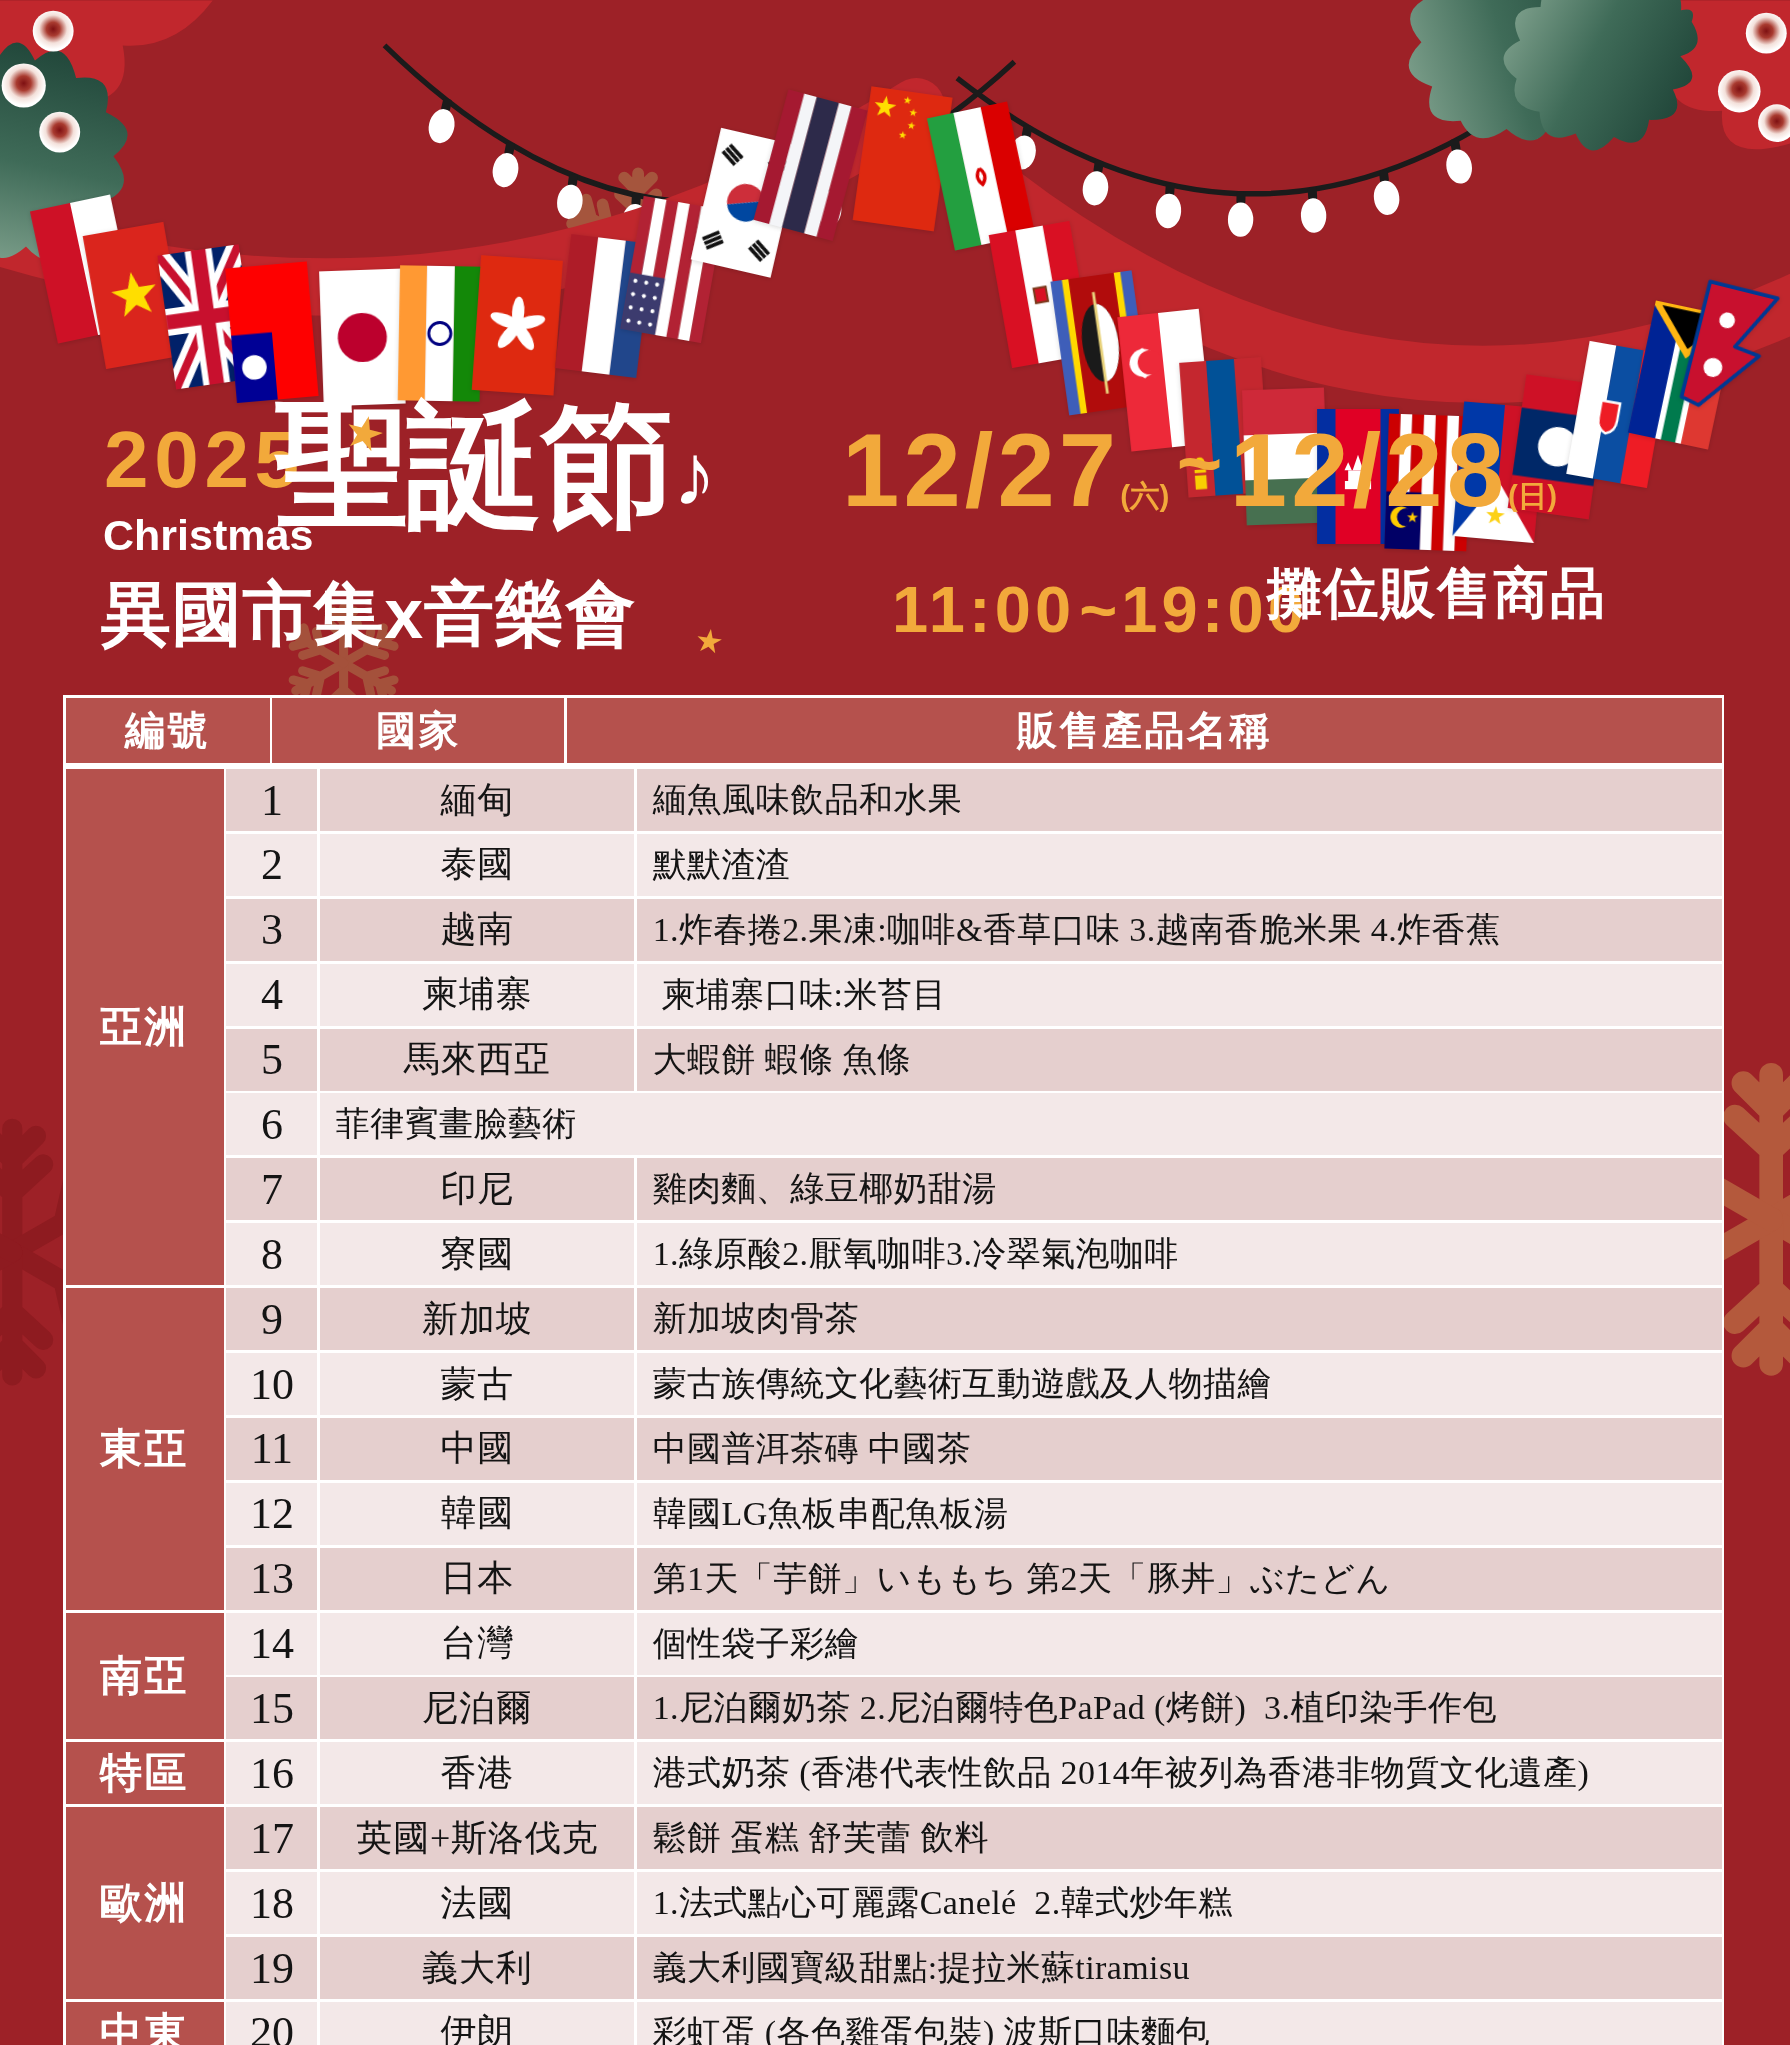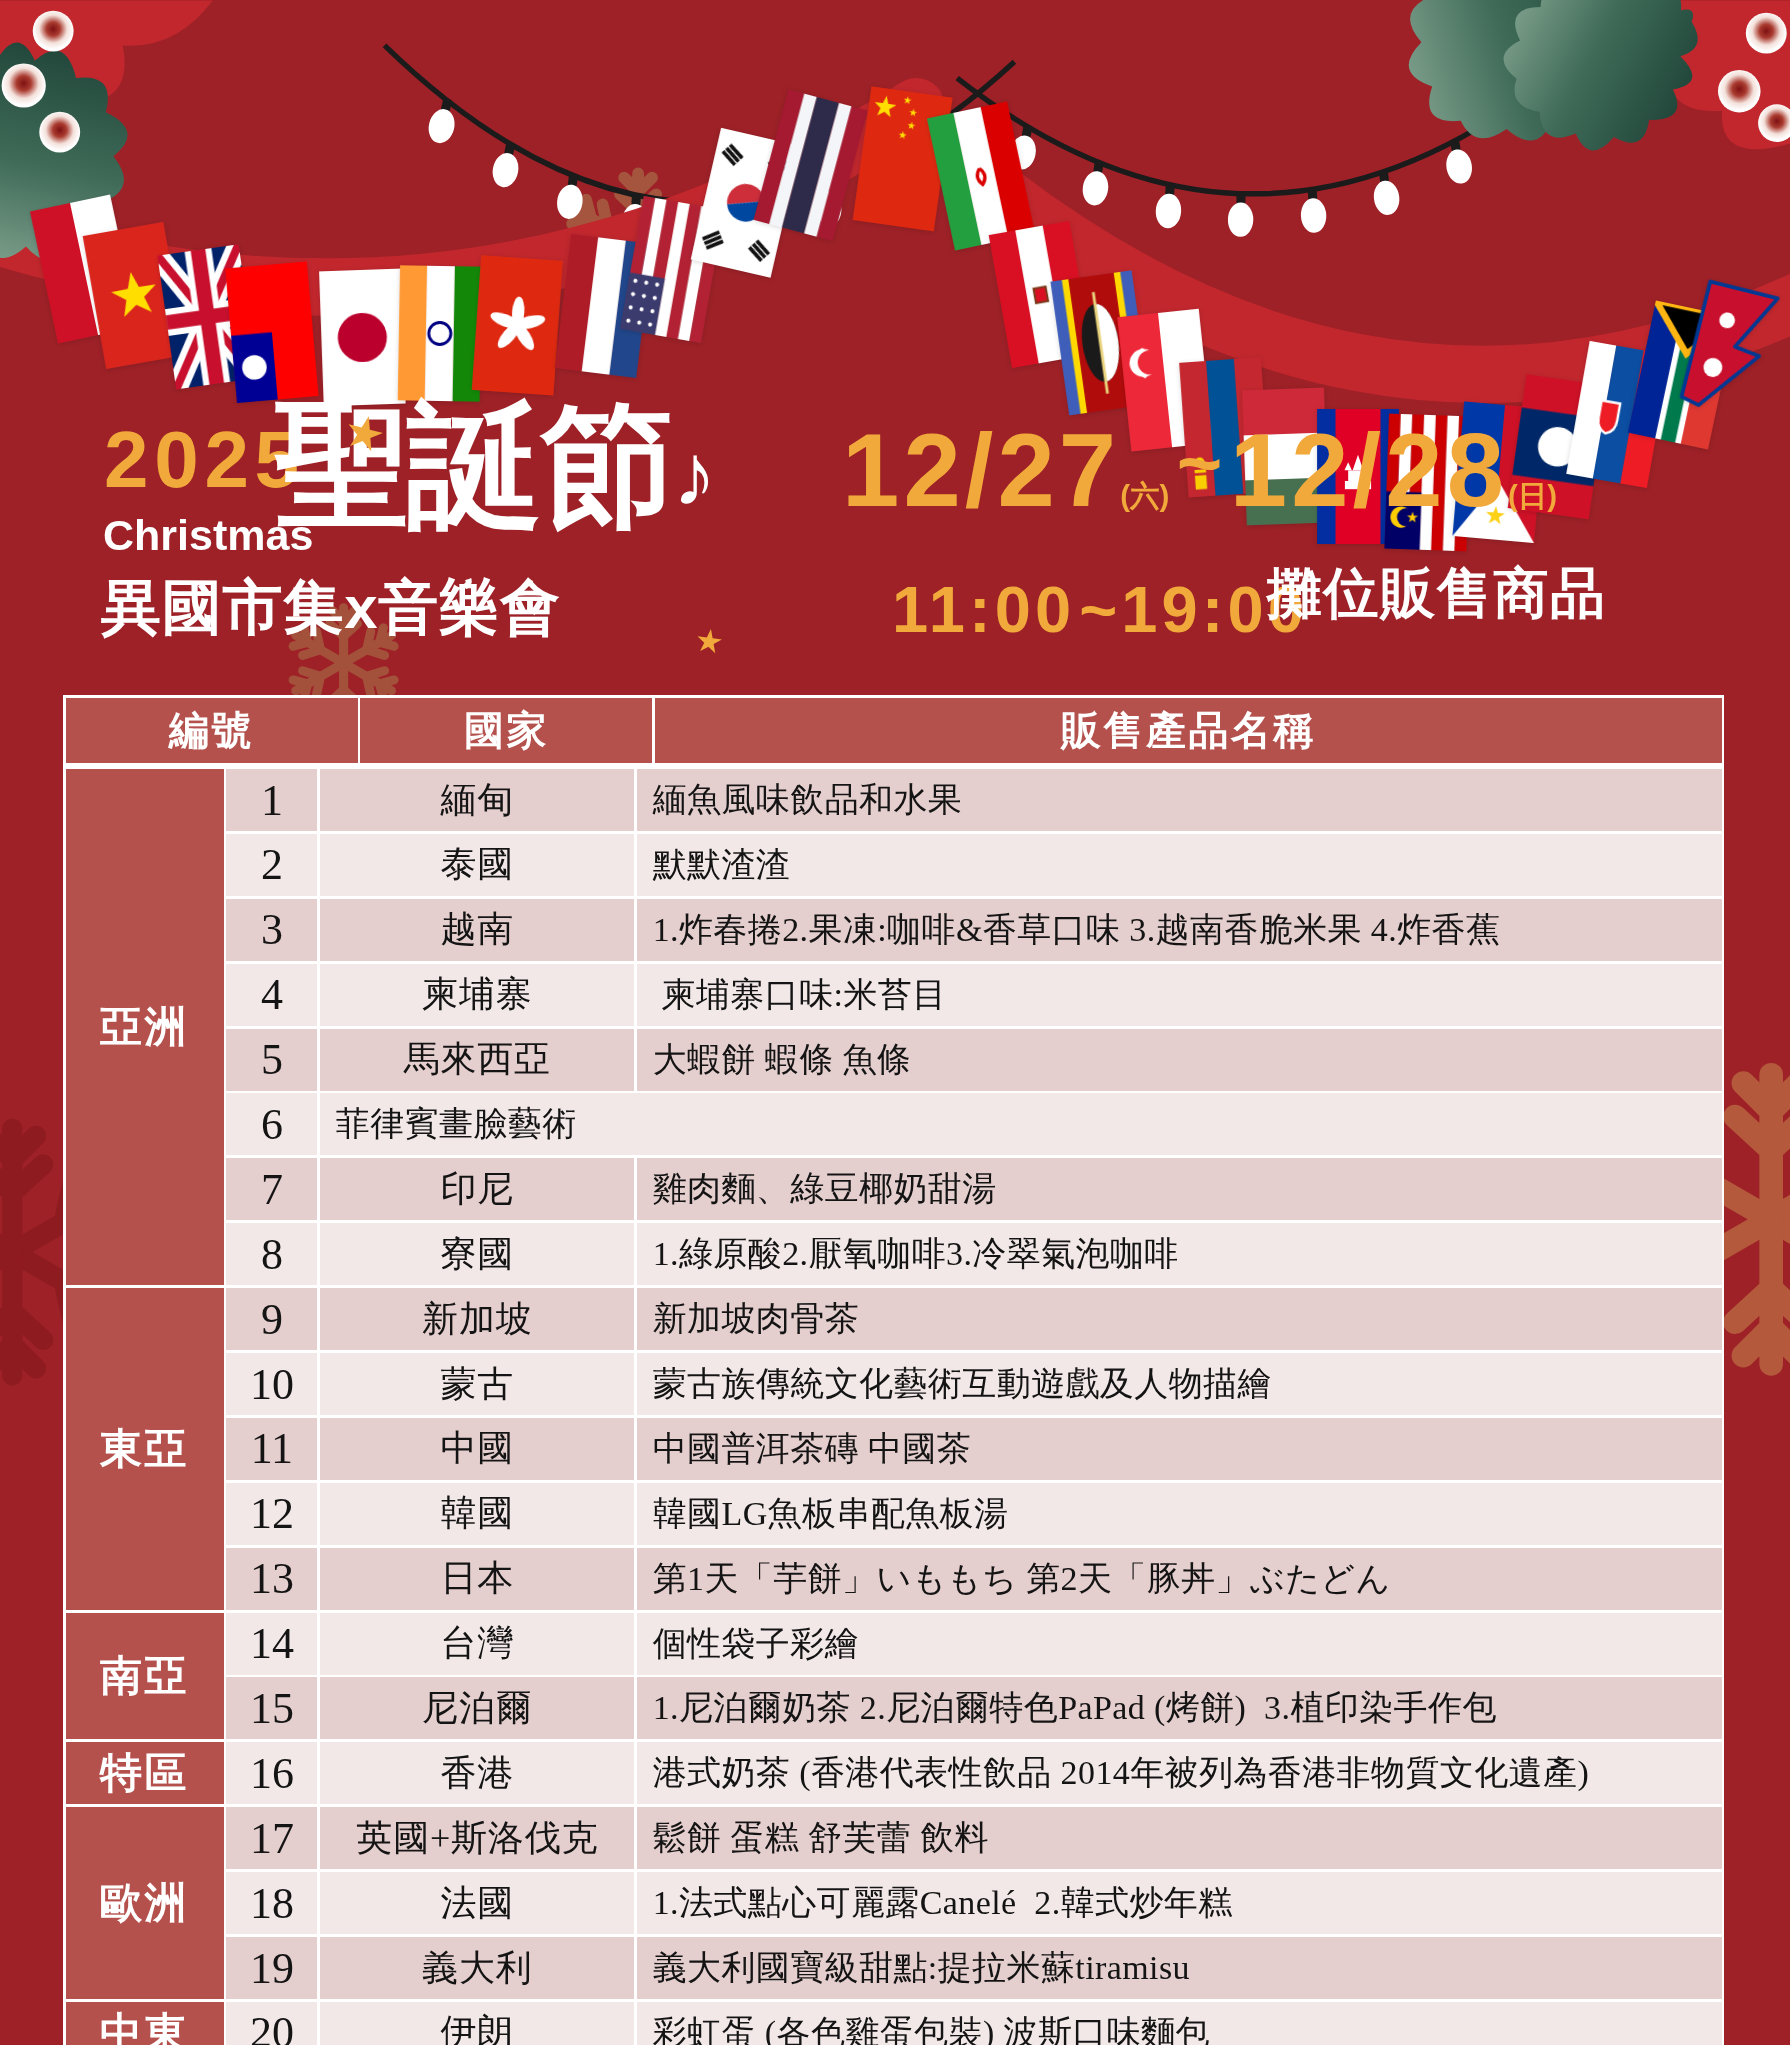--- a/index.html
+++ b/index.html
@@ -22,21 +22,21 @@
   .flag{position:absolute;width:82px;height:135px;transform-origin:50% 0;}
   .flag svg{width:100%;height:100%;display:block;filter:drop-shadow(0 1.6px 2.5px rgba(0,0,0,.15));}
 
   .titles{position:absolute;left:0;top:0;width:100%;height:100%;z-index:5;}
   .y2025{position:absolute;left:104px;top:414px;font-size:80px;font-weight:bold;
     color:var(--yellow);letter-spacing:5.7px;}
   .christmas{position:absolute;left:103px;top:511px;font-size:43px;font-weight:bold;color:#fff;}
   .main-title{position:absolute;left:275px;top:398px;font-size:135px;line-height:1;
     font-weight:bold;color:#fff;letter-spacing:-2.5px;white-space:nowrap;}
   .main-title .note{font-size:88px;vertical-align:7.4px;letter-spacing:0;}
-  .subtitle{position:absolute;left:101px;top:568px;font-size:60px;font-weight:bold;
+  .subtitle{position:absolute;left:101px;top:568px;font-size:70px;font-weight:bold;
     color:#fff;letter-spacing:0.8px;white-space:nowrap;}
   .star{position:absolute;color:var(--yellow);z-index:6;line-height:1;}
   .star1{left:344px;top:410px;font-size:46px;transform:rotate(14deg);}
   .star2{left:695px;top:625px;font-size:32px;transform:rotate(8deg);}
 
   .dates{position:absolute;left:842px;top:412px;color:var(--yellow);font-weight:bold;
     white-space:nowrap;}
   .dates .num{font-size:103px;letter-spacing:4.1px;}
   .dates .dow{font-size:29.5px;letter-spacing:0;}
   .dates .wave{font-size:78px;vertical-align:16.4px;padding:0 7.4px;}
@@ -47,21 +47,21 @@
     letter-spacing:1.6px;white-space:nowrap;}
 
   
   .market-table{
     position:absolute;left:63px;top:695px;width:1661px;z-index:4;
     background:#fff;padding:2.5px;box-sizing:border-box;
   }
   .thead{display:flex;gap:2.9px;height:65px;margin-bottom:6.5px;}
   .thead .hcell{background:var(--brick);color:#fff;display:flex;align-items:center;justify-content:center;
     font-size:40px;font-weight:bold;letter-spacing:2.5px;}
-  .h-no{width:292px;flex:none;}
+  .h-no{width:204px;flex:none;}
   .h-country{width:292px;flex:none;}
   .h-product{flex:1;font-family:Liberation Serif, serif;}
   .tbody{display:flex;flex-direction:column;gap:2.9px;}
   .group{display:flex;gap:2.9px;}
   .region-cell{width:158px;flex:none;background:var(--brick);color:#fff;
     display:flex;align-items:center;justify-content:center;
     font-size:42px;font-weight:bold;letter-spacing:2.5px;}
   .rows{flex:1;display:flex;flex-direction:column;gap:2.9px;}
   .trow{display:flex;gap:2.9px;height:62px;}
   .trow>div{display:flex;align-items:center;}

